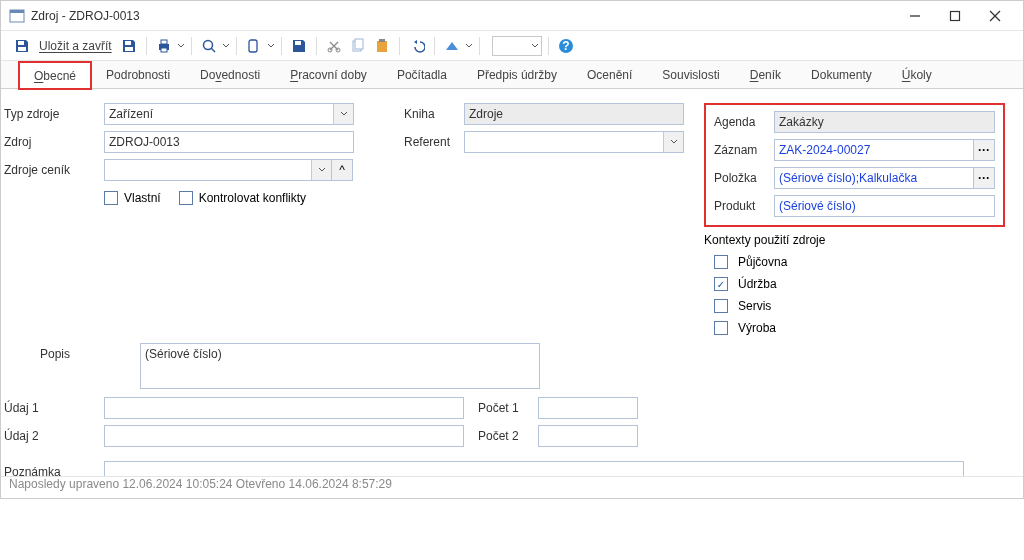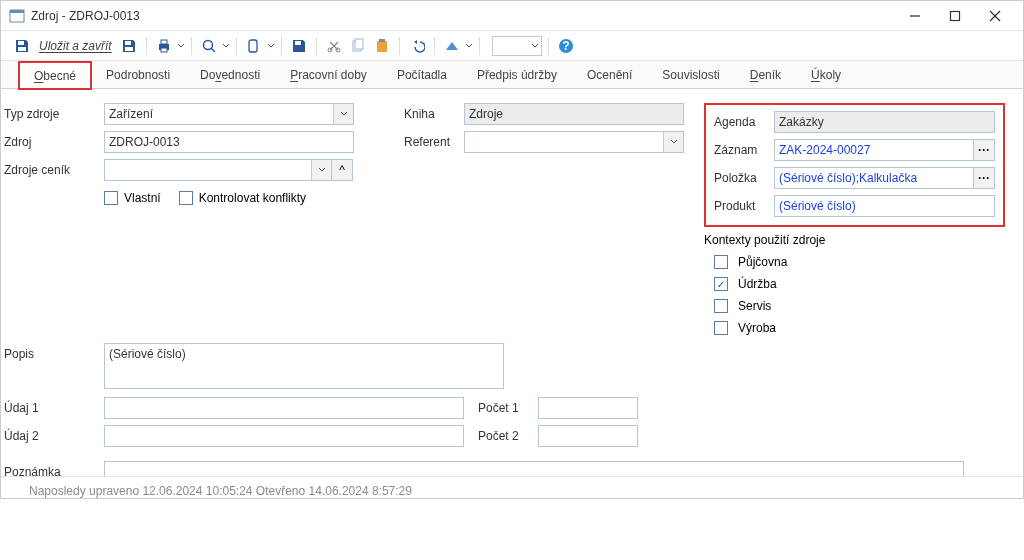--- a/index.html
+++ b/index.html
@@ -38,21 +38,21 @@
   .w100 { width: 100px; }
   .ellips-btn { width: 22px; height: 22px; border: 1px solid #b5c4d8; background: #f1f1f1; display: flex; align-items: center; justify-content: center; margin-left: -1px; font-weight: bold; }
   .chk { width: 14px; height: 14px; border: 1px solid #5a7aa8; margin-right: 6px; display:inline-flex; align-items:center; justify-content:center; background:#fff;}
   .chk.checked::after { content: "✓"; font-size: 10px; color: #1e4f9e; }
   .chklabel { margin-right: 18px; }
   .section { margin-top: 8px; }
   .rbox { border: 2px solid #e03030; padding: 6px 8px 8px 8px; }
   .linkval { color: #1a3fe0; }
   .popis-area { width: 400px; height: 46px; }
   .textarea { width: 860px; height: 116px; }
-  .statusbar { height: 22px; border-top: 1px solid #e5e5e5; padding: 0 28px; display: flex; align-items: flex-end; color: #8a8a8a; font-size: 11px; }
+  .statusbar { height: 22px; border-top: 1px solid #e5e5e5; padding: 0 8px; display: flex; align-items: flex-start; color: #8a8a8a; font-size: 11px; }
   svg { display: block; }
   .small-caret svg { width:8px; height:8px; }
   .flex1 { flex:1; }
   .countcol { display:flex; flex-direction:column; gap:6px; margin-left:-70px; }
   .ctx-group { margin-top: 2px; }
   .ctx-row { display:flex; align-items:center; height:22px; padding-left:10px; }
 </style>
 </head>
 <body>
 
@@ -86,21 +86,21 @@
   </div>
 
   <div class="toolbar">
     <span class="tbtn">
         <svg width="16" height="16">
           <path d="M2 2h10l2 2v10H2z" fill="#2b579a"></path>
           <rect x="4" y="3" width="6" height="4" fill="#fff"></rect>
           <rect x="4" y="9" width="8" height="4" fill="#fff"></rect>
         </svg>
       </span>
-    <span class="tlabel" style="text-decoration:underline; text-underline-offset:2px;font-style:italic;">Uložit a zavřít</span>
+    <span class="tlabel" style="text-decoration:underline; text-underline-offset:2px;">Uložit a zavřít</span>
     <span class="tbtn">
         <svg width="16" height="16">
           <path d="M2 2h10l2 2v10H2z" fill="#2b579a"></path>
           <rect x="4" y="3" width="6" height="4" fill="#fff"></rect>
           <rect x="4" y="9" width="8" height="4" fill="#fff"></rect>
         </svg>
       </span>
     <span class="tsep"></span>
     <span class="tbtn">
         <svg width="16" height="16">
@@ -200,20 +200,21 @@
   <div class="tabrow" id="tabrow">
       <div class="tab active hl"><span class="u">O</span>becné</div>
       <div class="tab">Podrobnosti</div>
       <div class="tab">Do<span class="u">v</span>ednosti</div>
       <div class="tab"><span class="u">P</span>racovní doby</div>
       <div class="tab">Počítadla</div>
       <div class="tab">Předpis údržby</div>
       <div class="tab">Ocenění</div>
       <div class="tab">Souvislosti</div>
       <div class="tab"><span class="u">D</span>eník</div>
+      <div class="tab">Dokumenty</div>
       <div class="tab"><span class="u">Ú</span>koly</div>
     </div>
 
   <div class="body">
     <div class="cols">
 
       <div class="col-left">
         <div class="frow">
           <span class="lbl">Typ zdroje</span>
           <div class="select w250">
@@ -317,21 +318,21 @@
               </div>
               <div class="ctx-row">
                 <span class="chk"></span>
                 <span style="margin-left: 4px; text-align: right;">Výroba</span>
               </div>
             </div>
         </div>
       </div>
     </div>
 
-    <div class="section" style="display:flex; gap:20px; align-items:flex-end; margin-top:4px;">
+    <div class="section" style="display:flex; gap:20px; align-items:flex-end; margin-top:4px;margin-left:36px;">
       <div style="display:flex;">
         <span class="lbl" style="padding-top:4px">Popis</span>
         <div class="input popis-area" style="align-items:flex-start; padding-top:3px">
             <span>(Sériové číslo)</span>
           </div>
       </div>
     </div>
 
     <div class="section" style="display:flex; align-items:flex-start;">
       <div>

